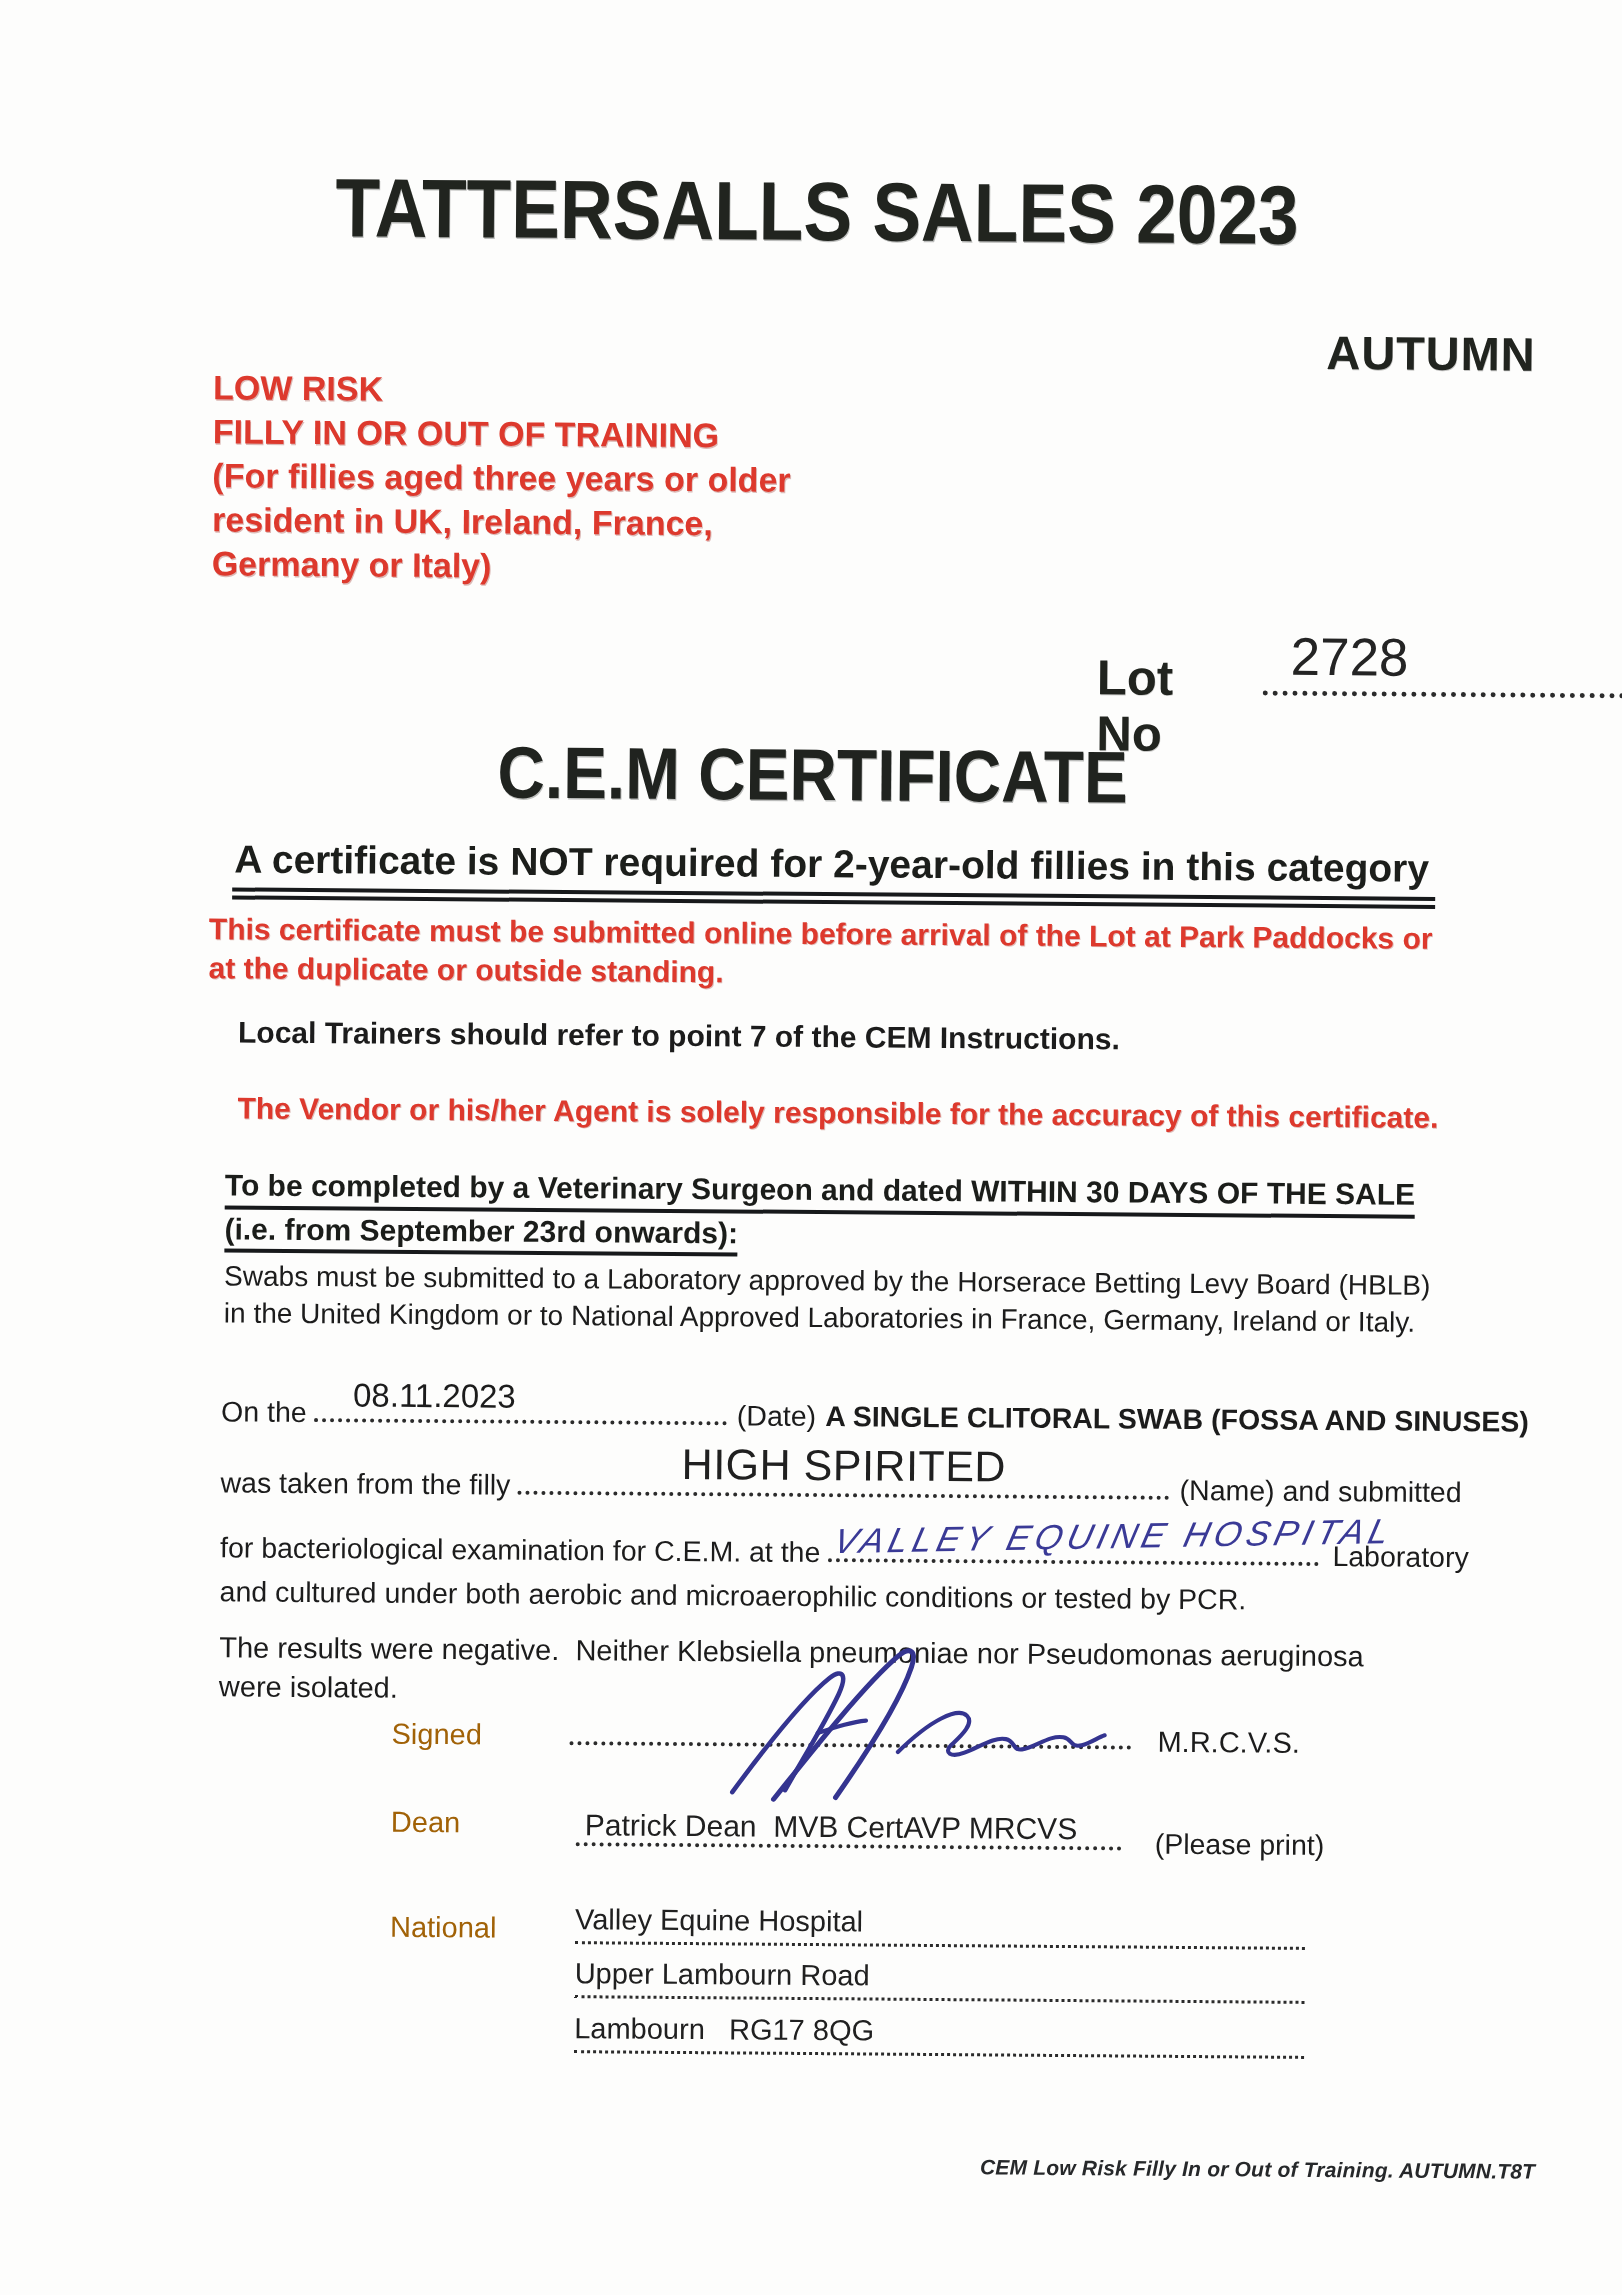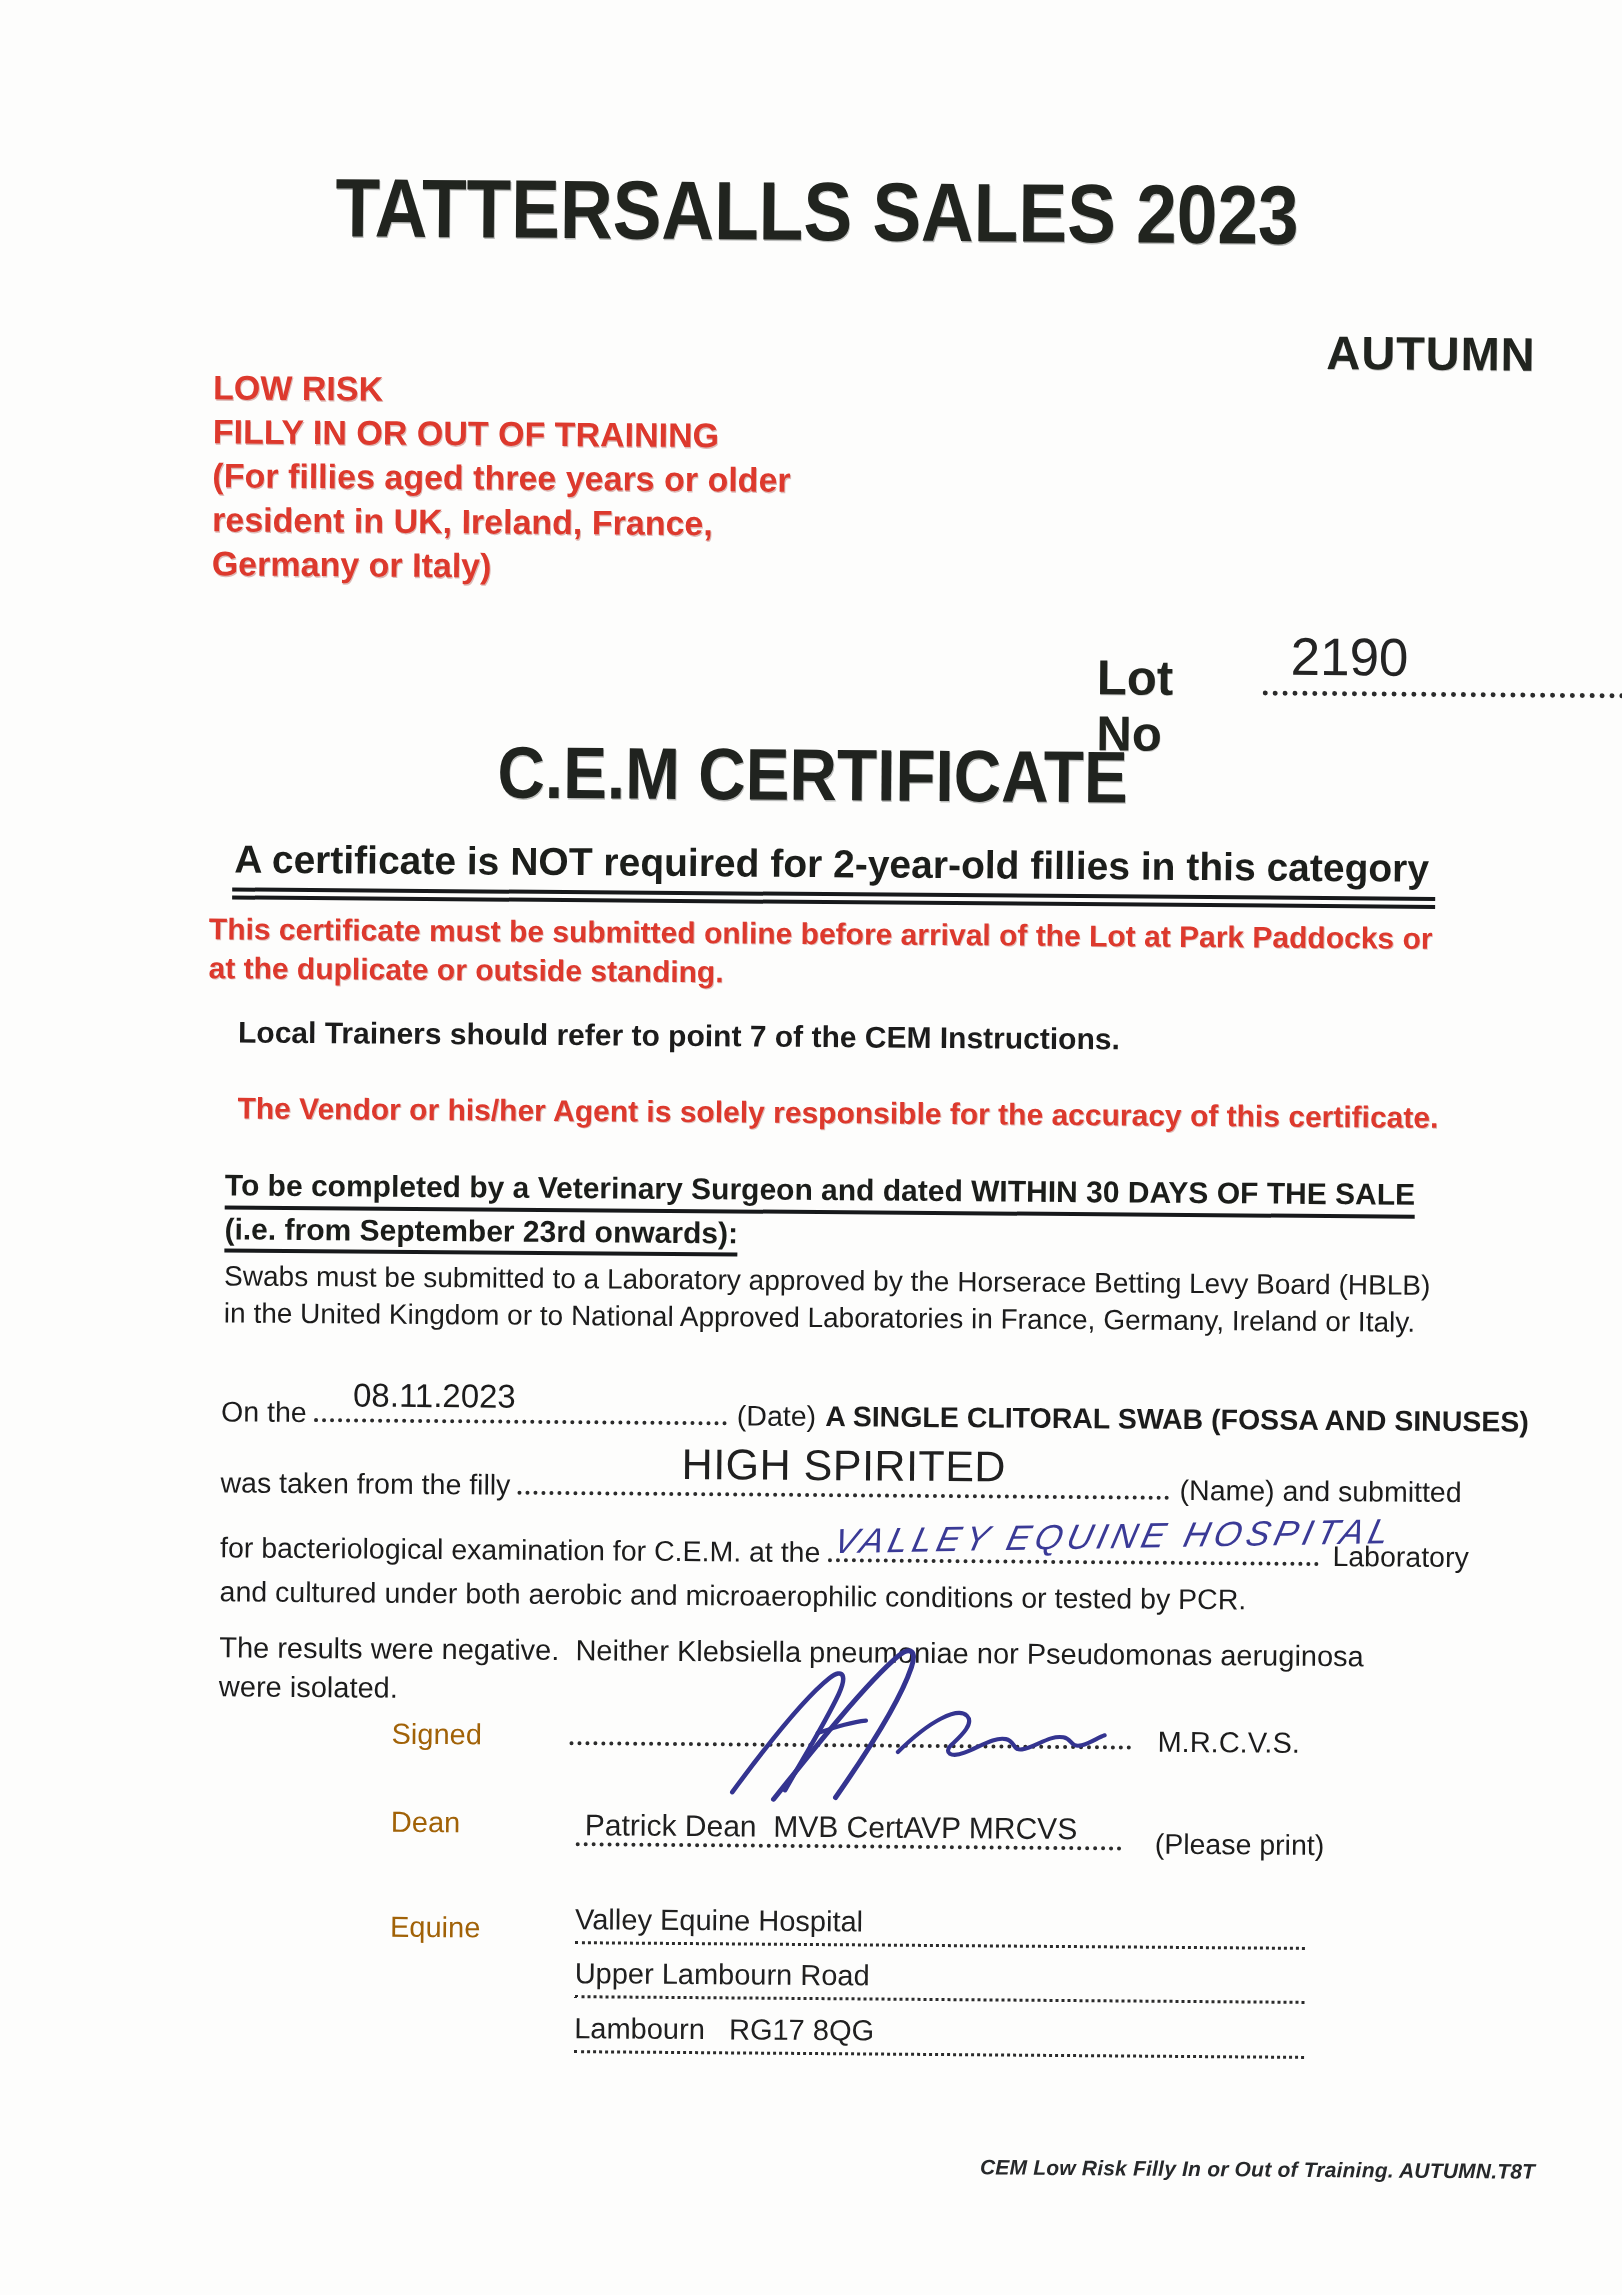--- a/index.html
+++ b/index.html
@@ -184,21 +184,21 @@
       <div>LOW RISK</div>
       <div>FILLY IN OR OUT OF TRAINING</div>
       <div>(For fillies aged three years or older</div>
       <div>resident in UK, Ireland, France,</div>
       <div>Germany or Italy)</div>
     </div>
 
     <div class="abs lot-row">
       <span>Lot No</span>
       <span class="dots lot-dots">
-        <span class="over lot-number">2190</span>
+        <span class="over lot-number">2728</span>
       </span>
     </div>
 
     <h2 class="abs cem">C.E.M CERTIFICATE</h2>
 
     <div class="abs subtitle">
       <span class="dbl-outer"><span class="dbl-inner">A certificate is NOT required for 2-year-old fillies in this category</span></span>
     </div>
 
     <div class="abs red-note online">
@@ -260,21 +260,21 @@
       <path stroke-width="9" d="M 255 200 C 300 185 330 175 360 172"></path>
       <path stroke-width="9" d="M 430 240 C 500 170 560 140 580 160 C 598 178 560 210 545 225 C 530 240 545 252 575 240 C 610 226 640 205 665 210 C 685 214 680 235 700 232 C 730 227 760 200 790 205 C 810 208 805 228 830 222 C 850 217 865 205 880 200"></path>
     </svg>
     <div class="abs mrcvs">M.R.C.V.S.</div>
 
     <div class="abs field-label name-label">Dean</div>
     <div class="abs name-dots"></div>
     <div class="abs name-value">Patrick Dean  MVB CertAVP MRCVS</div>
     <div class="abs please-print">(Please print)</div>
 
-    <div class="abs field-label addr-label">Equine</div>
+    <div class="abs field-label addr-label">National</div>
     <div class="abs addr-row addr-1">Valley Equine Hospital</div>
     <div class="abs addr-row addr-2">Upper Lambourn Road</div>
     <div class="abs addr-row addr-3">Lambourn   RG17 8QG</div>
 
     <div class="abs footer">CEM Low Risk Filly In or Out of Training. AUTUMN.T8T</div>
 
   </div>
 </div>
 
 

